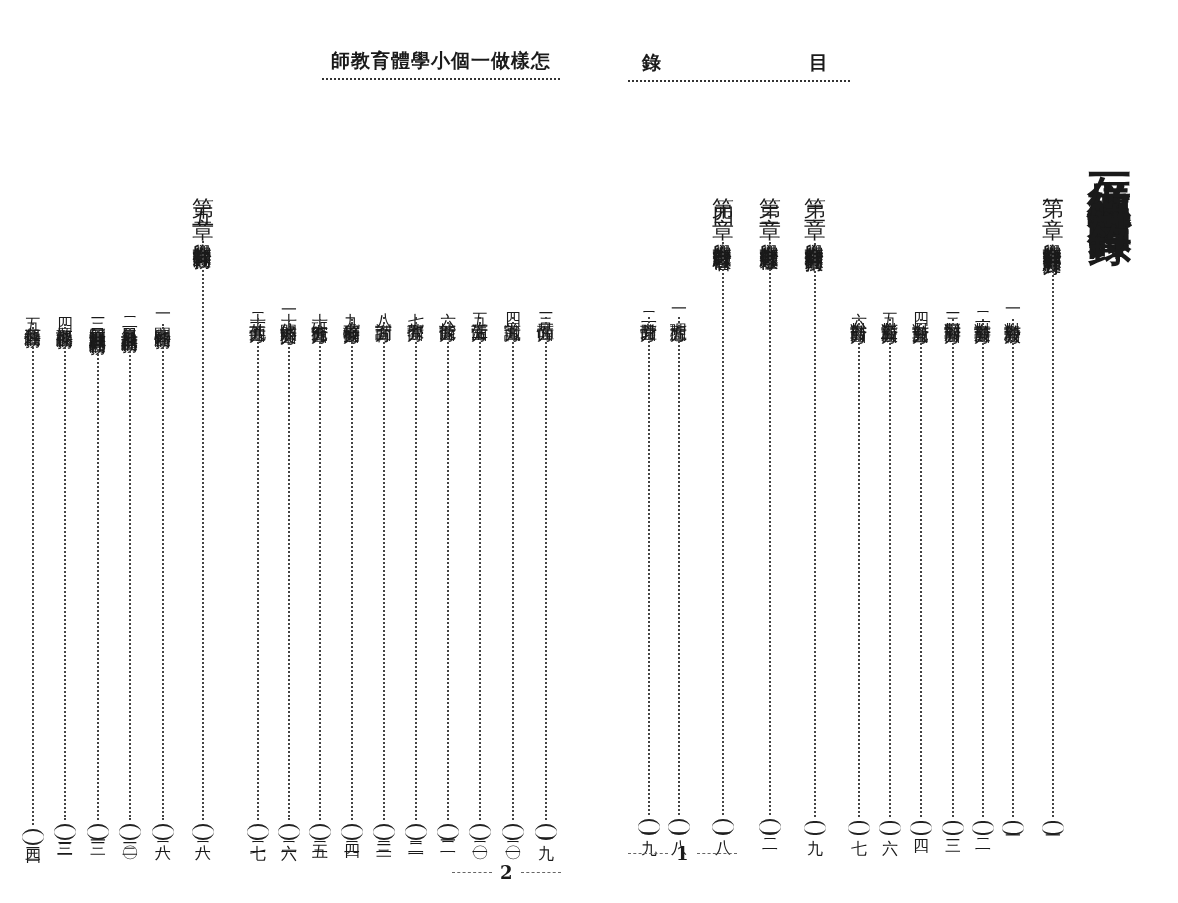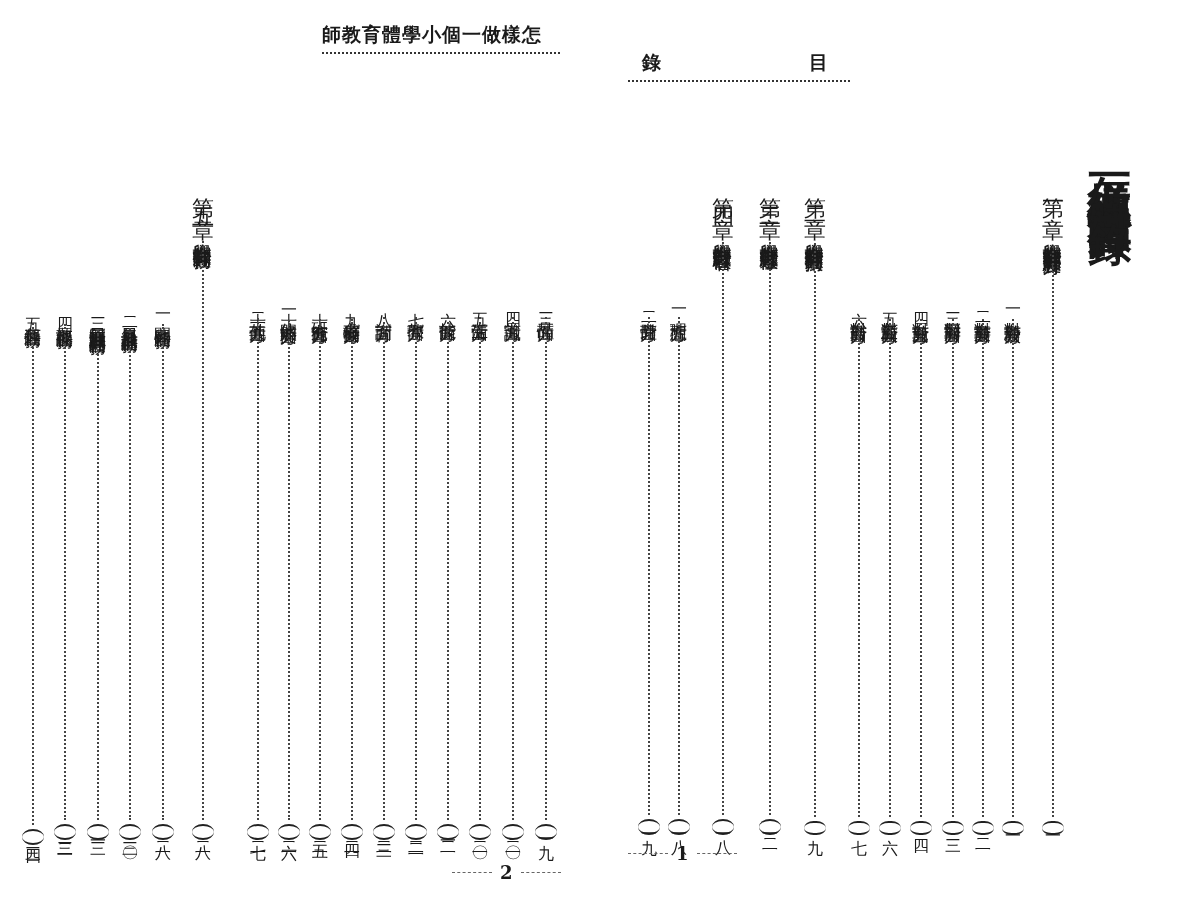--- a/index.html
+++ b/index.html
@@ -8,21 +8,21 @@
     font-family: "DejaVu Serif", "Liberation Serif", serif; color: #1a1a1a;
   }
   .abs { position: absolute; }
   
   .running-header {
     font-size: 19px; font-weight: bold; letter-spacing: 1px; white-space: nowrap;
     padding-bottom: 4px;
     border-bottom: 2px dotted #333;
   }
   .running-header.right { letter-spacing: 0; }
-  .hdr-left { left: 322px; top: 22px; width: 238px; text-align: left; }
+  .hdr-left { left: 322px; top: 48px; width: 238px; text-align: center; }
   .hdr-right { left: 628px; top: 50px; width: 222px; display: flex; justify-content: space-between; padding-left: 14px; padding-right: 22px; box-sizing: border-box;}
   .hdr-right span { font-size: 19px; font-weight: bold; }
 
   
   .col {
     position: absolute;
     width: 26px;
     display: flex; flex-direction: column; align-items: center;
   }
   .vtext {

